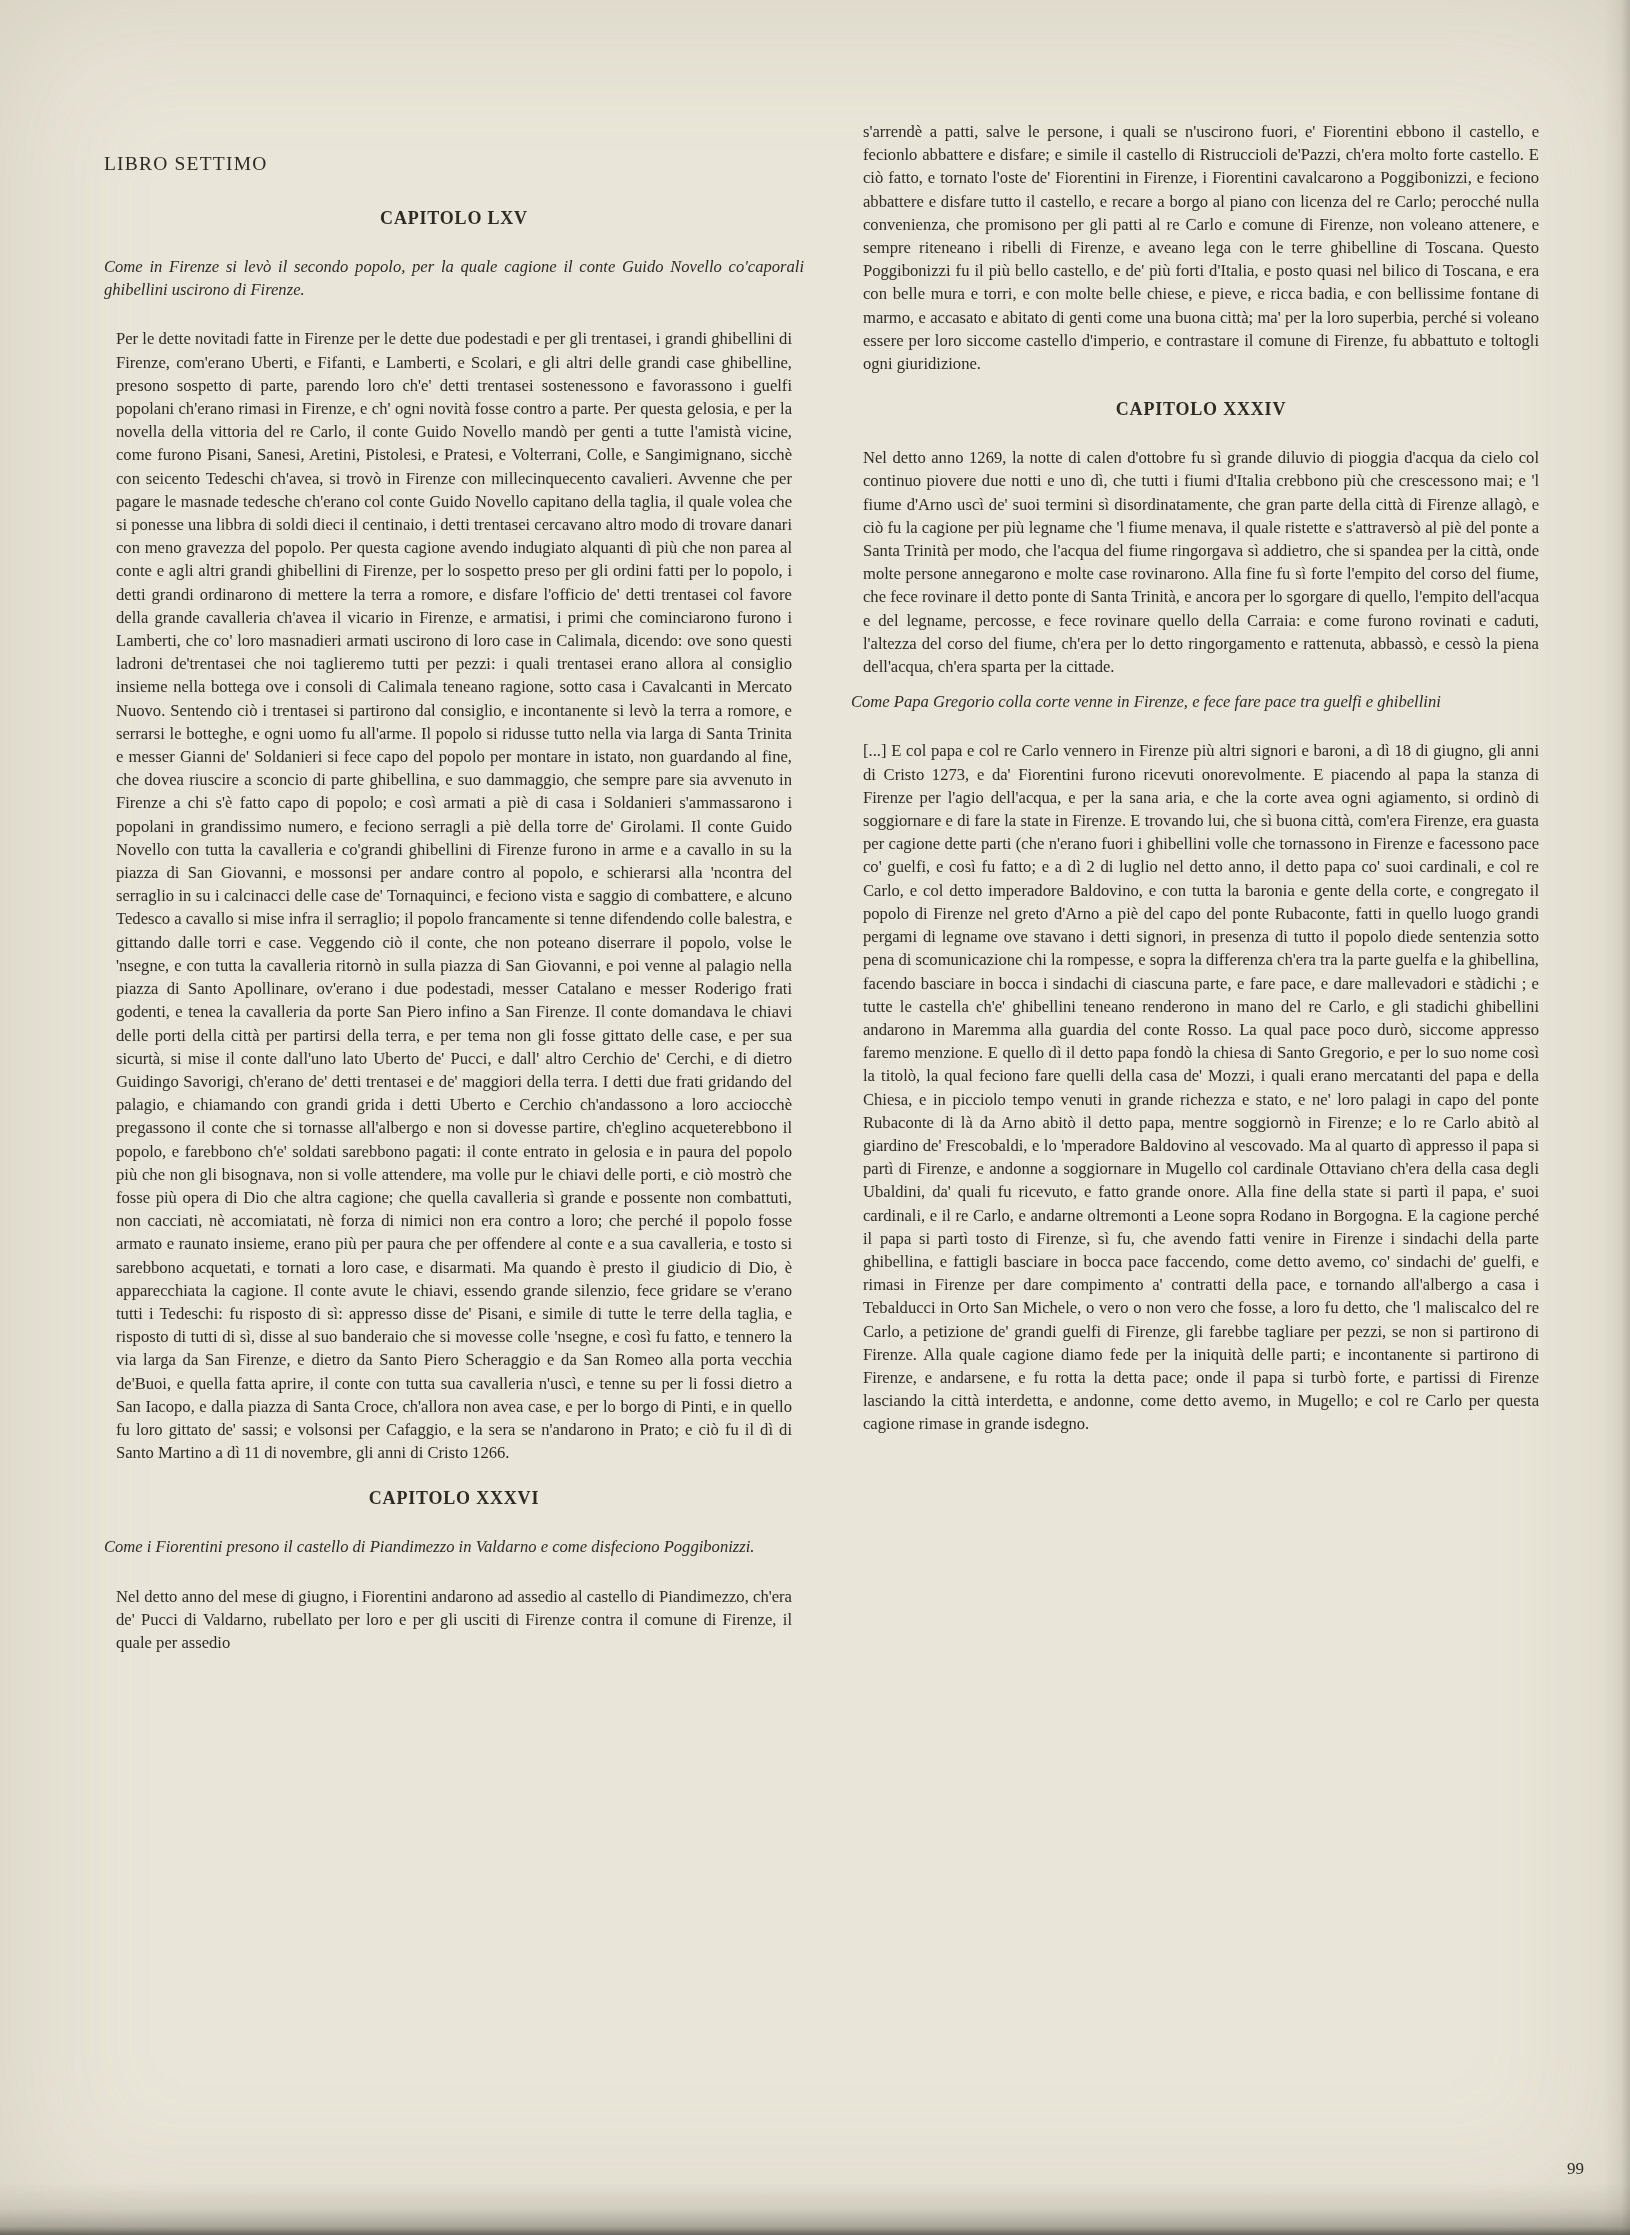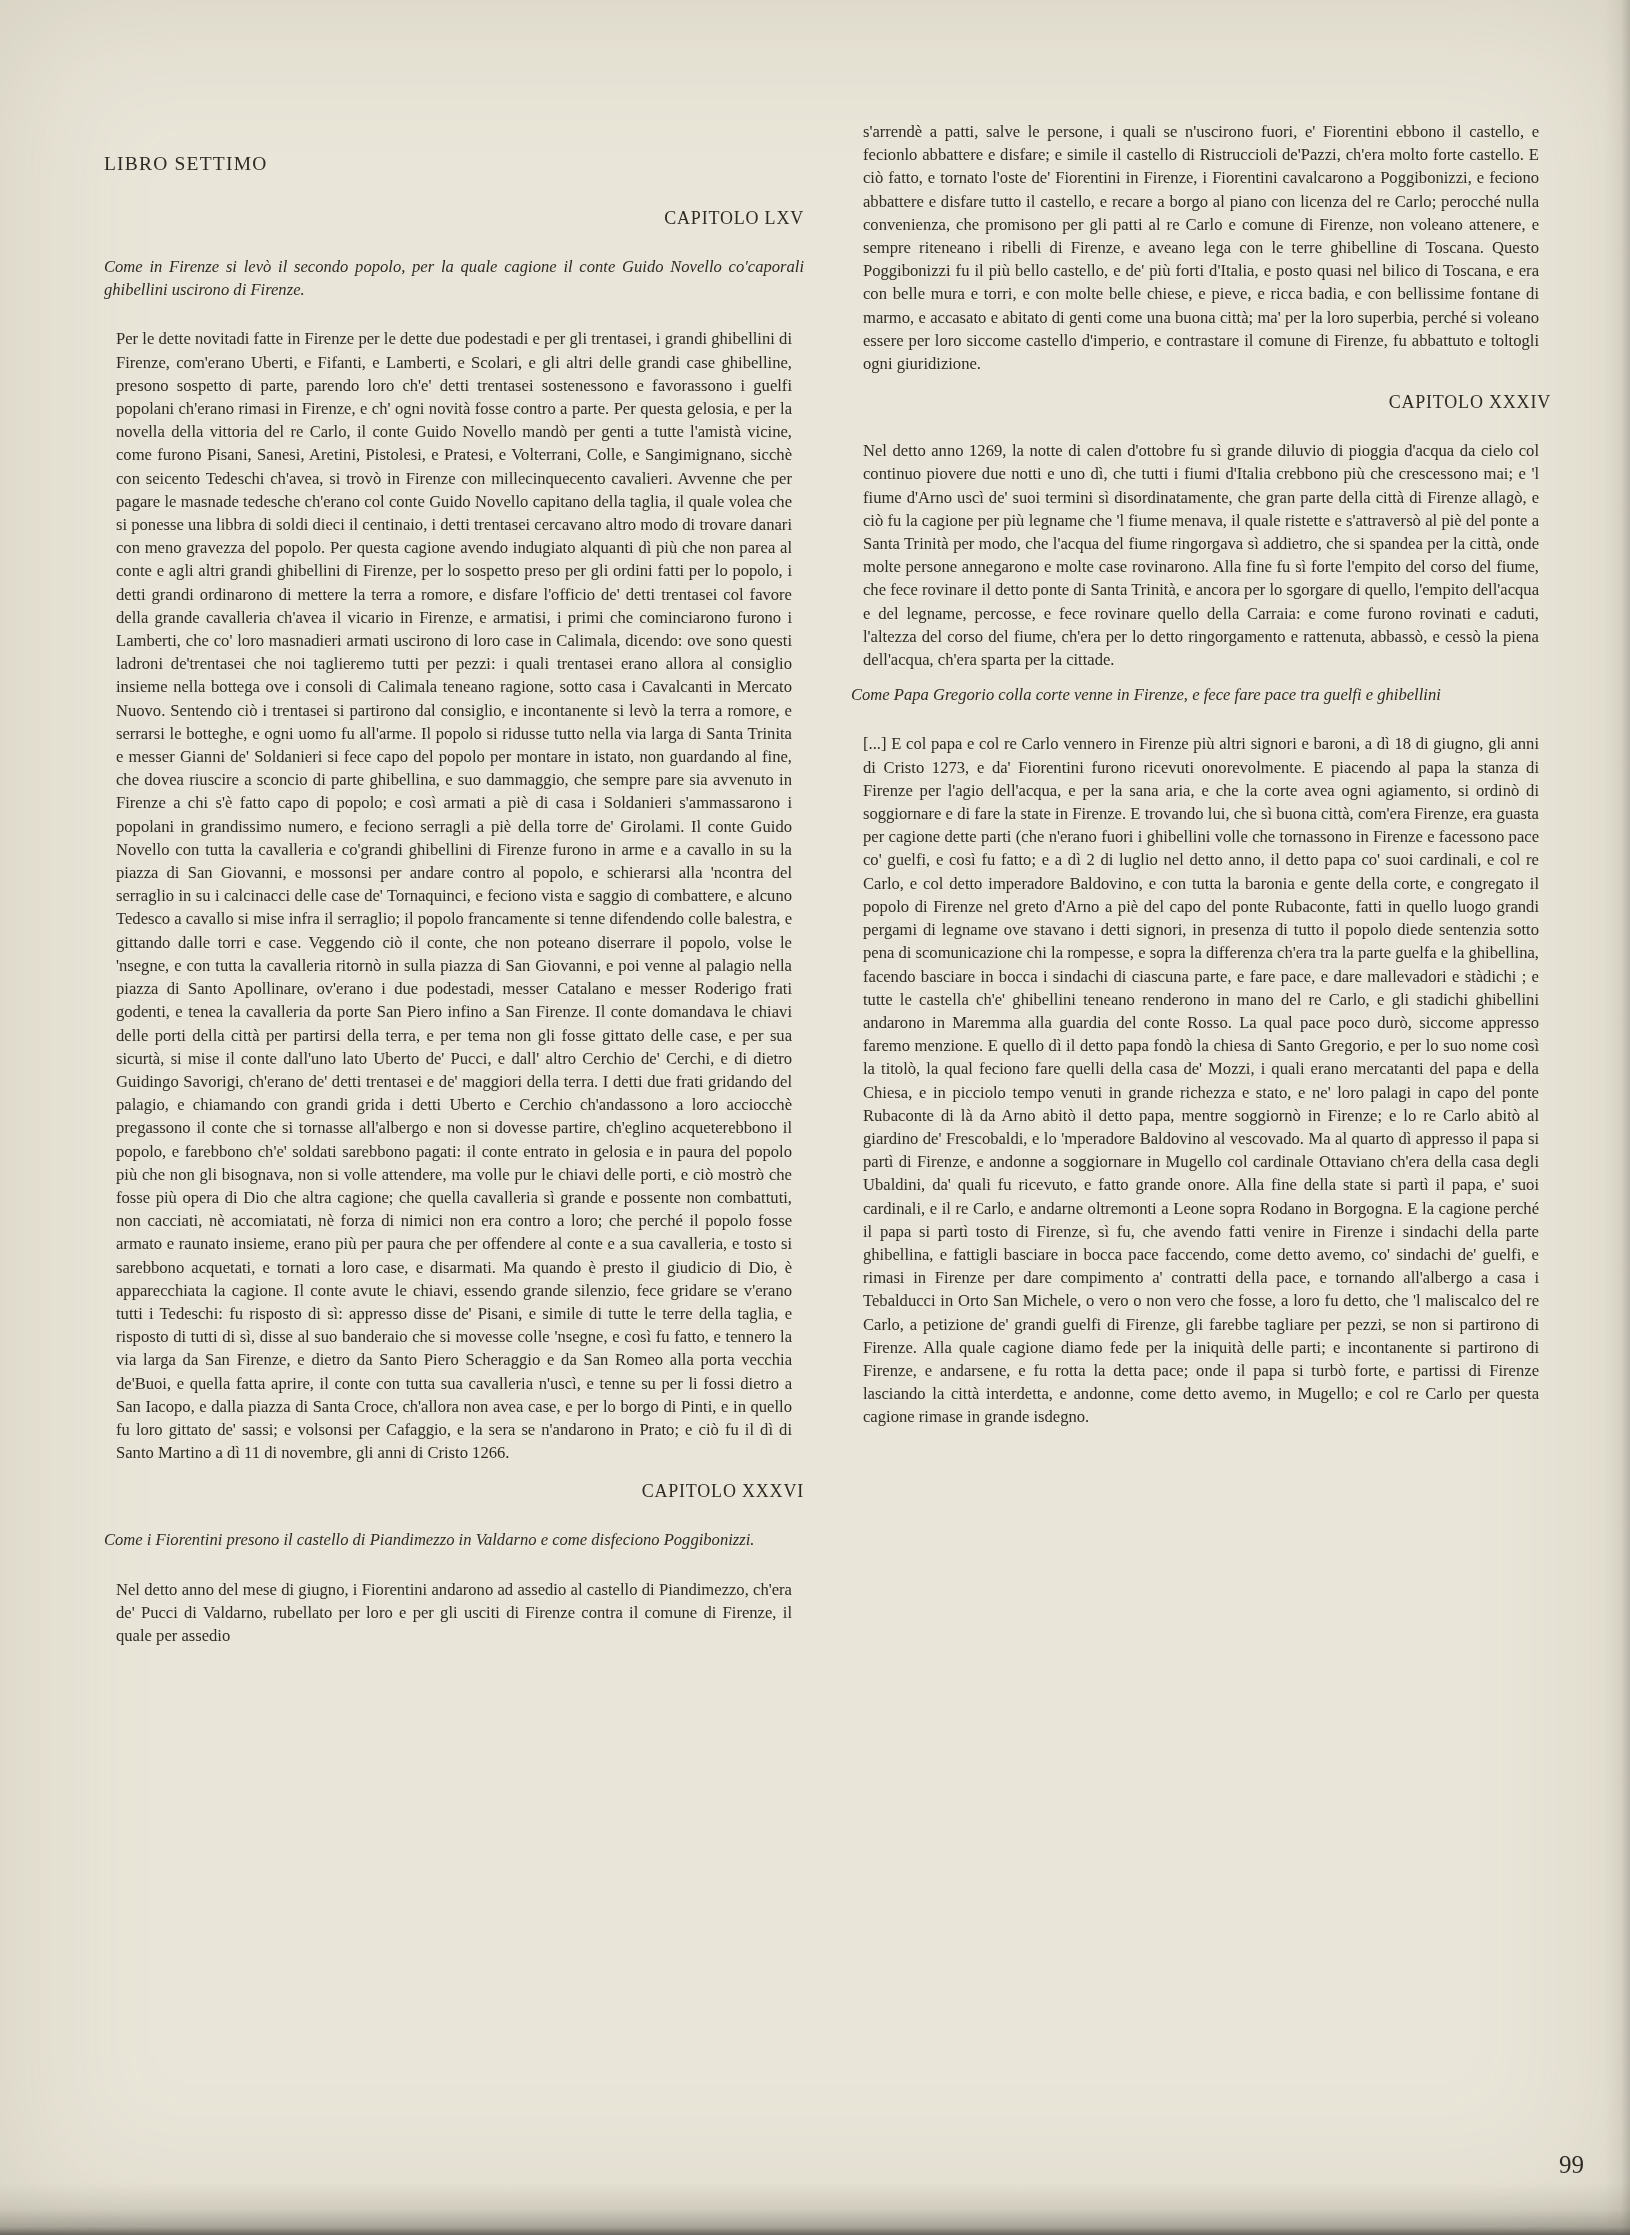--- a/index.html
+++ b/index.html
@@ -33,37 +33,37 @@
     line-height: 24px;
     letter-spacing: 1.2px;
     font-weight: normal;
     margin: 0 0 31px 0;
     text-align: left;
   }
   .chapter-title {
     font-size: 18px;
     line-height: 23px;
     letter-spacing: 0.8px;
-    font-weight: normal;
-    margin: 16px 0 25px 0;
-    text-align: right;
+    font-weight: bold;
+    margin: 23px 0 25px 0;
+    text-align: center;
   }
   .col > .chapter-title:first-child { margin-top: 0; }
   .subtitle {
     font-style: italic;
     margin: 0 0 26px 0;
   }
   .body-text {
     margin: 12px;
   }
   .page-number {
     position: absolute;
     right: 46px;
     bottom: 56px;
-    font-size: 25px;
+    font-size: 17px;
   }
   .edge {
     position: absolute;
     pointer-events: none;
   }
   .edge-bottom {
     left: 0; right: 0; bottom: 0; height: 52px;
     background: linear-gradient(180deg,
       rgba(120,115,100,0) 0%,
       rgba(120,115,100,0.16) 50%,

